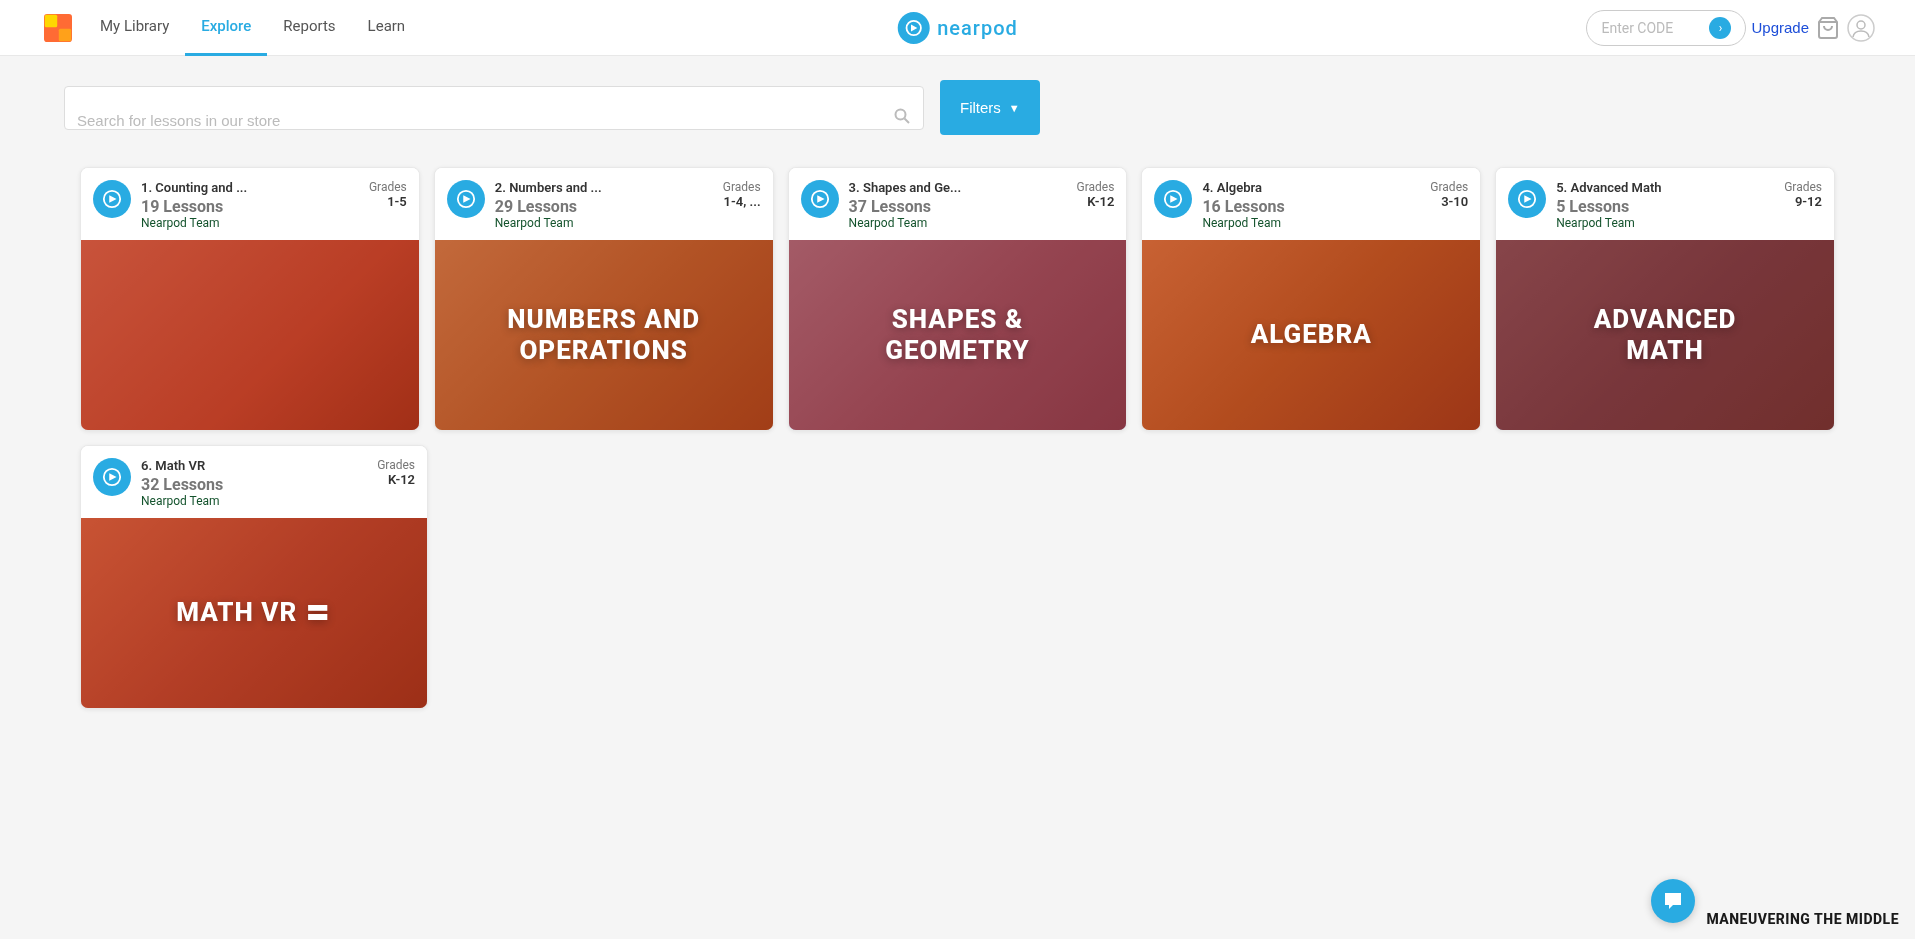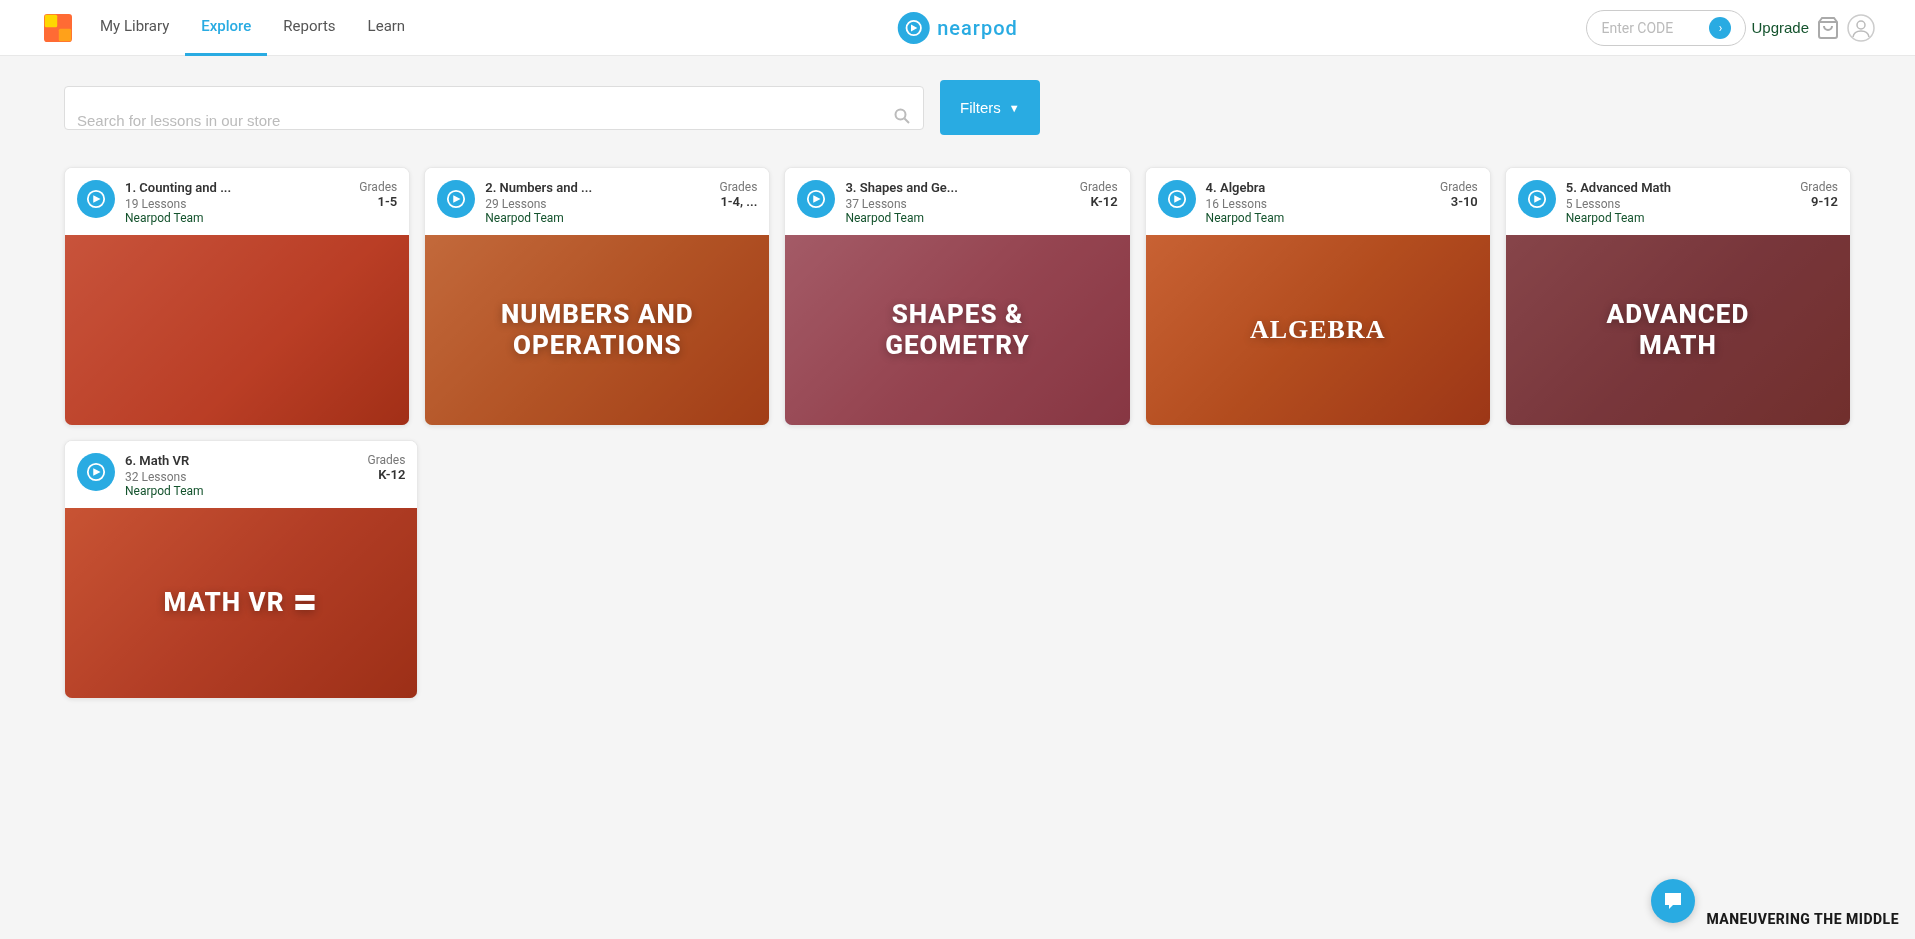--- a/index.html
+++ b/index.html
@@ -74,21 +74,21 @@
       border: none;
       border-radius: 50%;
       width: 22px; height: 22px;
       color: white;
       font-size: 12px;
       cursor: pointer;
       display: flex; align-items: center; justify-content: center;
       flex-shrink: 0;
     }
     .upgrade-btn {
-      font-size: 15px; color: #14532d; cursor: pointer; font-weight: 400;
+      font-size: 15px; color: #1d4ed8; cursor: pointer; font-weight: 400;
       background: none; border: none;
     }
     .cart-icon, .user-icon {
       width: 28px; height: 28px; cursor: pointer;
       color: #aaa; font-size: 20px; display: flex; align-items: center; justify-content: center;
     }
 
     
     .search-section {
       padding: 24px 64px 16px;
@@ -115,21 +115,21 @@
       border-radius: 4px;
       padding: 19px 20px;
       font-size: 15px;
       cursor: pointer;
       display: flex; align-items: center; gap: 8px;
       font-weight: 500;
     }
     .filters-arrow { font-size: 11px; }
 
     
-    .cards-section { padding: 16px 64px 32px; }
+    .cards-section { padding: 16px 80px 32px; }
     .cards-row { display: flex; gap: 14px; flex-wrap: nowrap; margin-bottom: 14px; }
 
     .card {
       background: #fff;
       border-radius: 8px;
       overflow: hidden;
       flex: 1;
       min-width: 0;
       cursor: pointer;
       box-shadow: 0 1px 4px rgba(0,0,0,0.08);
@@ -144,21 +144,21 @@
     .card-logo {
       width: 38px; height: 38px;
       background: #29abe2;
       border-radius: 50%;
       display: flex; align-items: center; justify-content: center;
       flex-shrink: 0;
     }
     .card-logo svg { width: 20px; height: 20px; fill: white; }
     .card-meta { display: flex; flex-direction: column; }
     .card-title { font-size: 13px; font-weight: 600; color: #333; line-height: 1.3; }
-    .card-lessons { font-size: 12px; color: #777; }
+    .card-lessons { font-size: 16px; color: #777; font-weight: bold; }
     .card-author { font-size: 12px; color: #14532d; }
     .card-grades { text-align: right; }
     .grades-label { font-size: 12px; color: #777; display: block; }
     .grades-range { font-size: 13px; color: #333; font-weight: 600; display: block; }
 
     .card-image {
       width: 100%;
       height: 190px;
       position: relative;
       display: flex; align-items: center; justify-content: center;
@@ -173,21 +173,21 @@
       color: white; font-weight: 800; font-size: 26px; text-align: center;
       text-transform: uppercase; letter-spacing: 1px; line-height: 1.2;
       padding: 12px;
       text-shadow: 0 2px 8px rgba(0,0,0,0.3);
     }
 
     
     .card-bg-1 { background: linear-gradient(135deg, #e07060 0%, #c04030 60%, #8b2010 100%); }
     .card-bg-2 { background: linear-gradient(135deg, #d4a060 0%, #b07030 50%, #8b4010 100%); }
     .card-bg-3 { background: linear-gradient(135deg, #9080c0 0%, #705090 50%, #503070 100%); }
-    .card-bg-4 { background: linear-gradient(135deg, #e09050 0%, #b06020 50%, #803010 100%); font-family: Liberation Serif, serif; }
+    .card-bg-4 { background: linear-gradient(135deg, #e09050 0%, #b06020 50%, #803010 100%); }
     .card-bg-5 { background: linear-gradient(135deg, #505080 0%, #303060 50%, #202040 100%); }
     .card-bg-6 { background: linear-gradient(135deg, #e07050 0%, #b04030 50%, #802010 100%); }
 
     
     .cards-row-2 { display: flex; gap: 14px; }
     .card-single { max-width: calc(20% - 3px); width: 100%; }
 
     
     .bottom-watermark {
       position: fixed; bottom: 12px; right: 16px;

